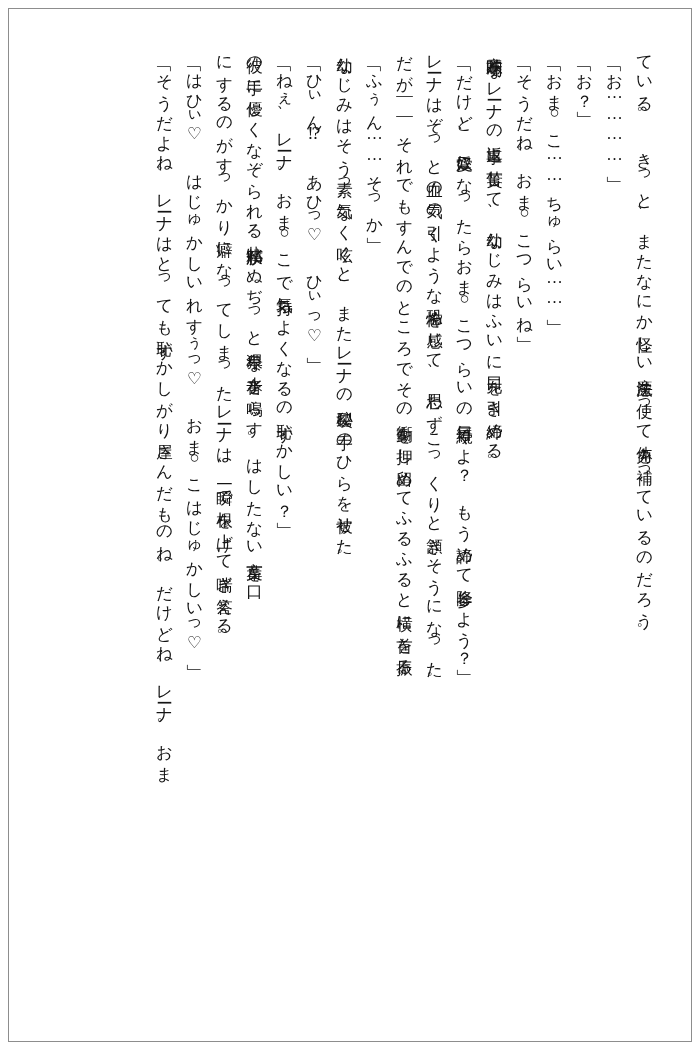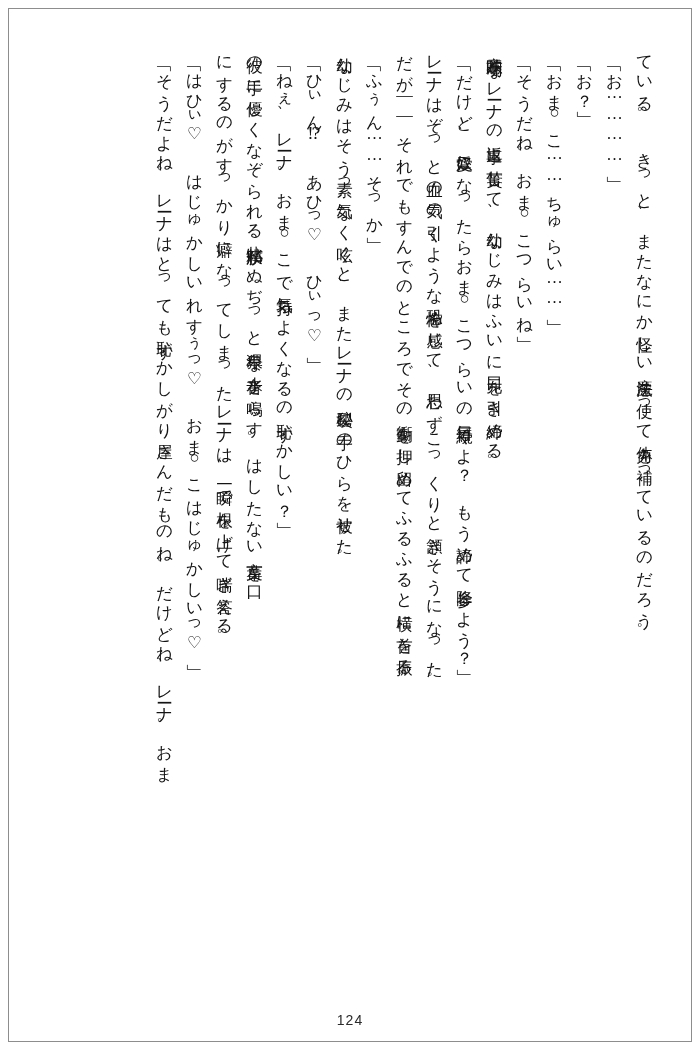--- a/index.html
+++ b/index.html
@@ -98,14 +98,13 @@
     <div class="vline" style="padding-top: 17px;">「ふぅん……そっか」</div>
     <div class="vline">幼なじみはそう素っ気なく呟くと、またレーナの秘裂に手のひらを被せた。</div>
     <div class="vline" style="padding-top: 17px;">「ひぃん⁉　あひっ♡　ひぃっ♡」</div>
     <div class="vline" style="padding-top: 17px;">「ねぇ、レーナ。おま○こで気持ちよくなるの恥ずかしい？」</div>
     <div class="vline">彼の手に優しくなぞられる牝粘膜がぬぢっと卑猥な水音を鳴らす。はしたない言葉を口</div>
     <div class="vline">にするのがすっかり癖になってしまったレーナは、一瞬で根を上げて喘ぎ答える。</div>
     <div class="vline" style="padding-top: 17px;">「はひぃ♡　はじゅかしいれすぅっ♡　おま○こはじゅかしいっ♡」</div>
     <div class="vline" style="padding-top: 17px;">「そうだよね。レーナはとっても恥ずかしがり屋さんだものね。だけどね、レーナ。おま</div>
   </div>
 
-  <div id="page-number">124</div>
 </div>
 
 </body></html>

